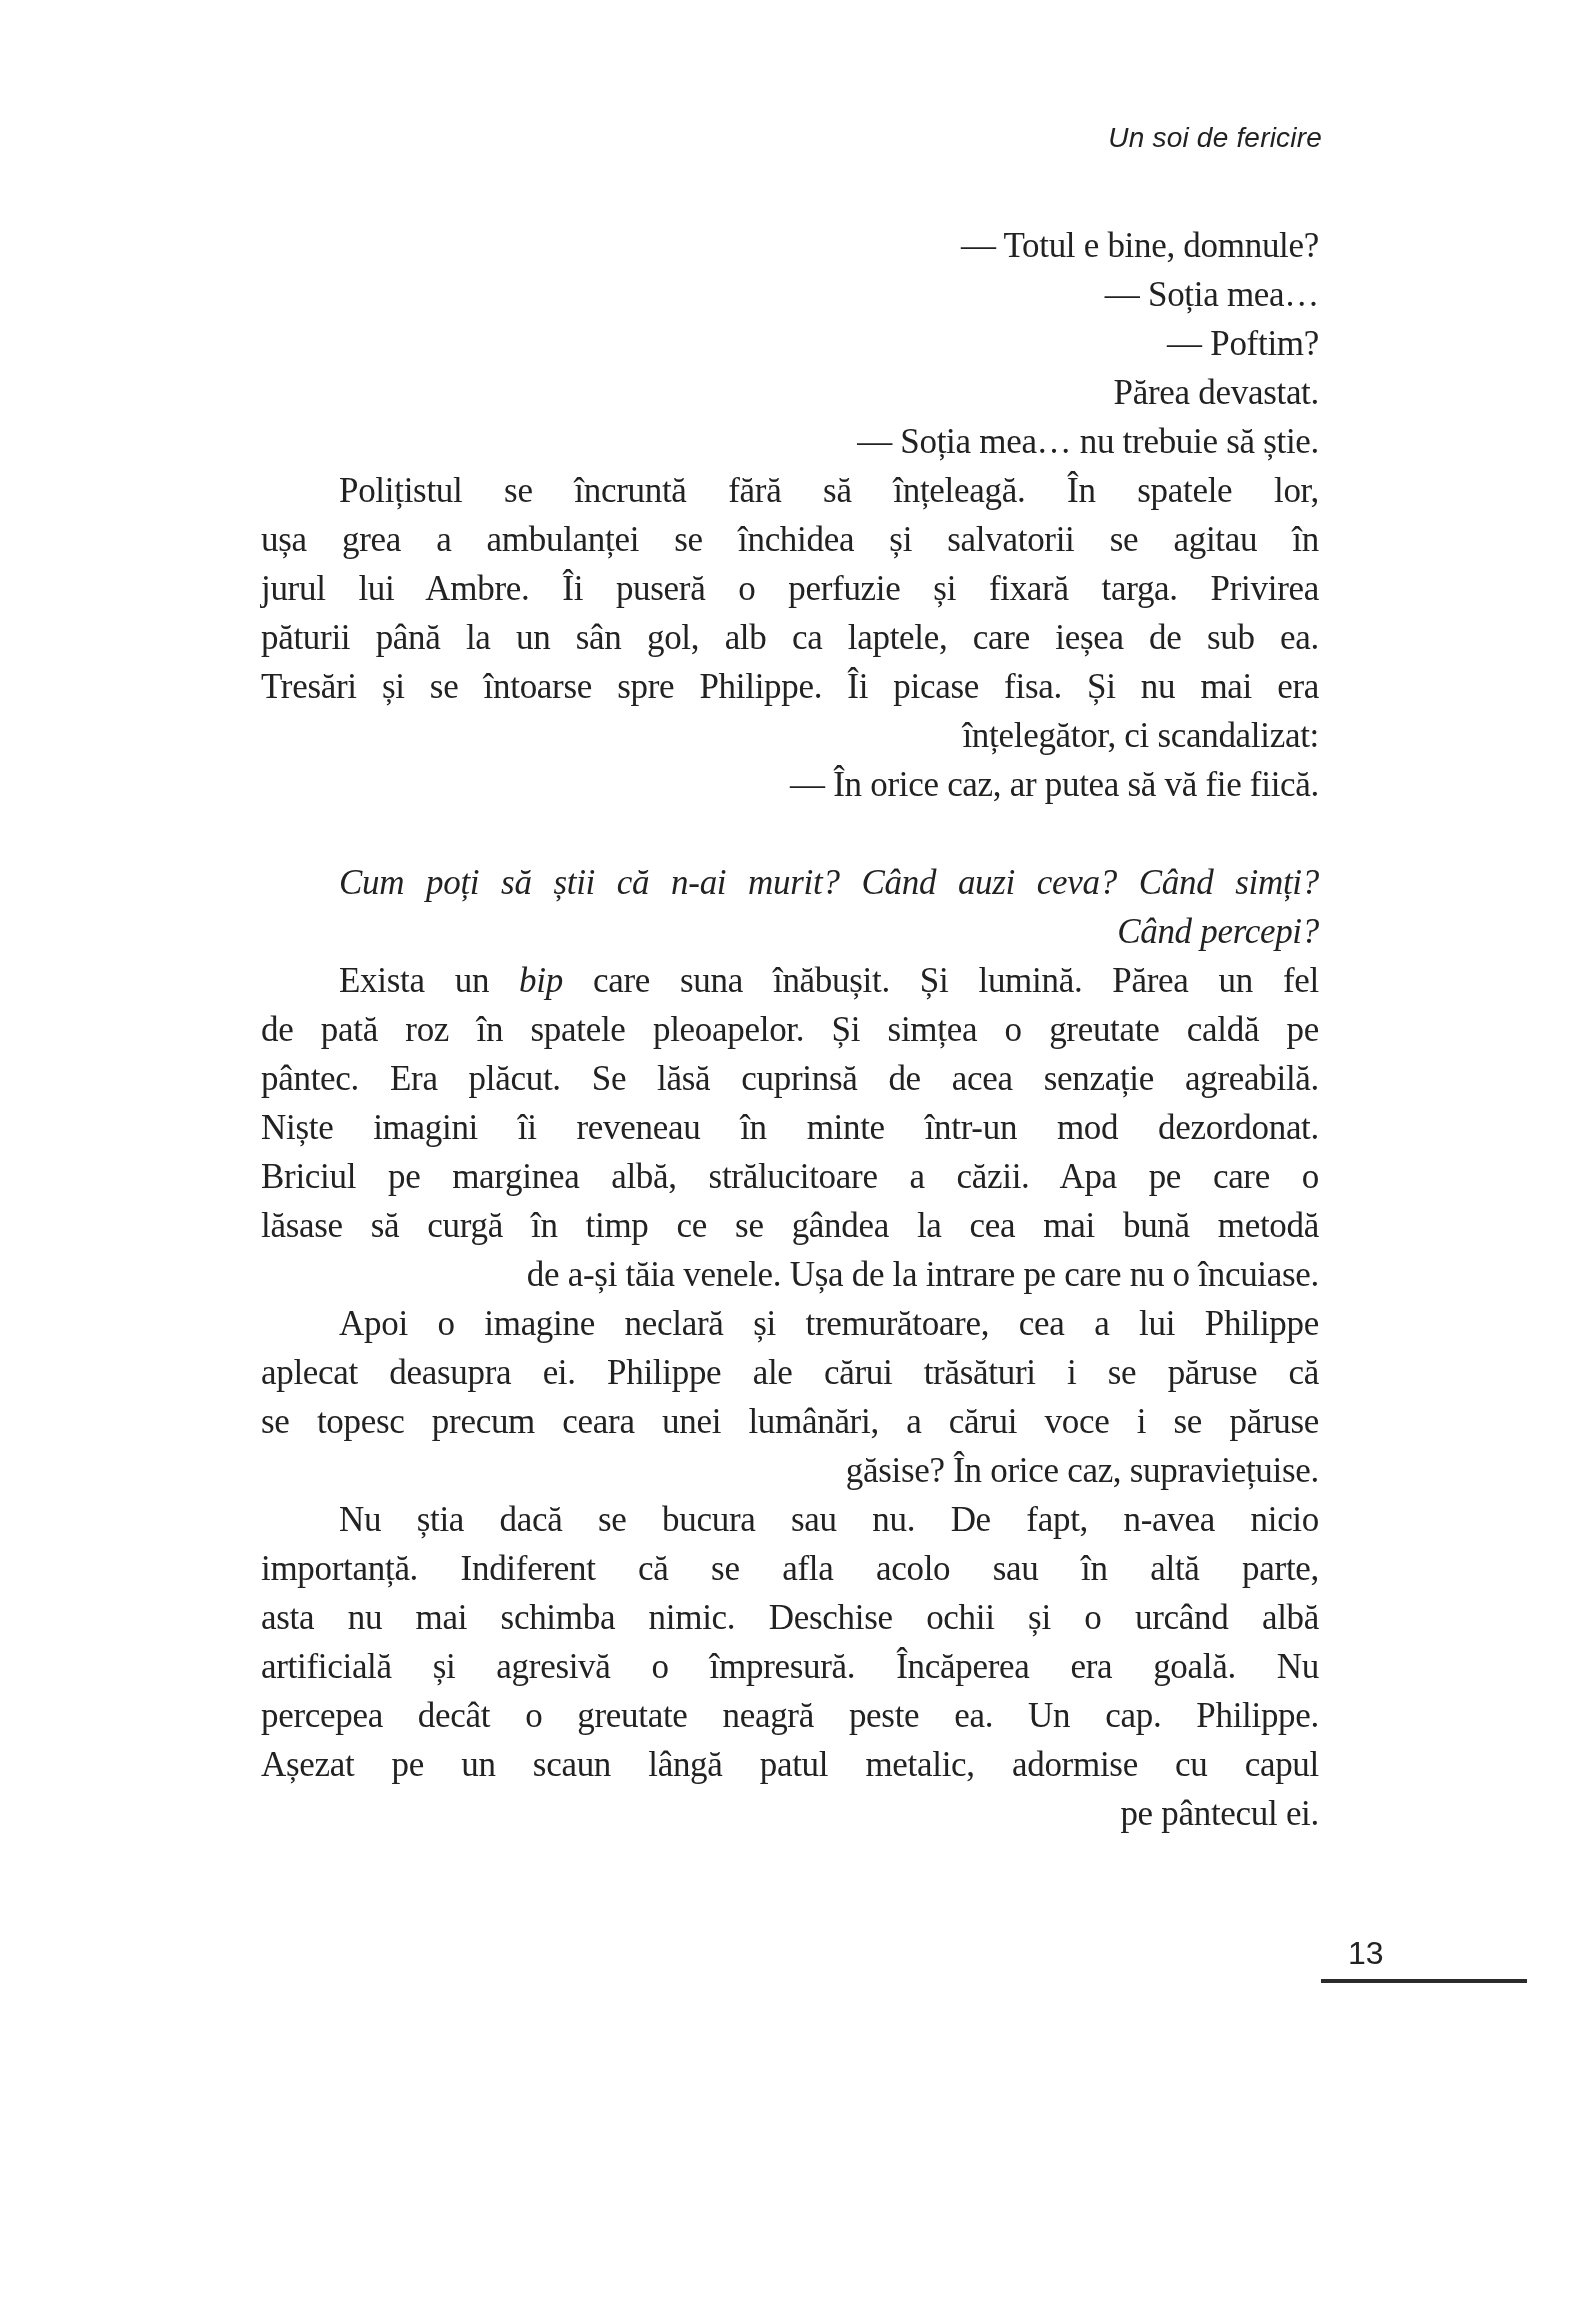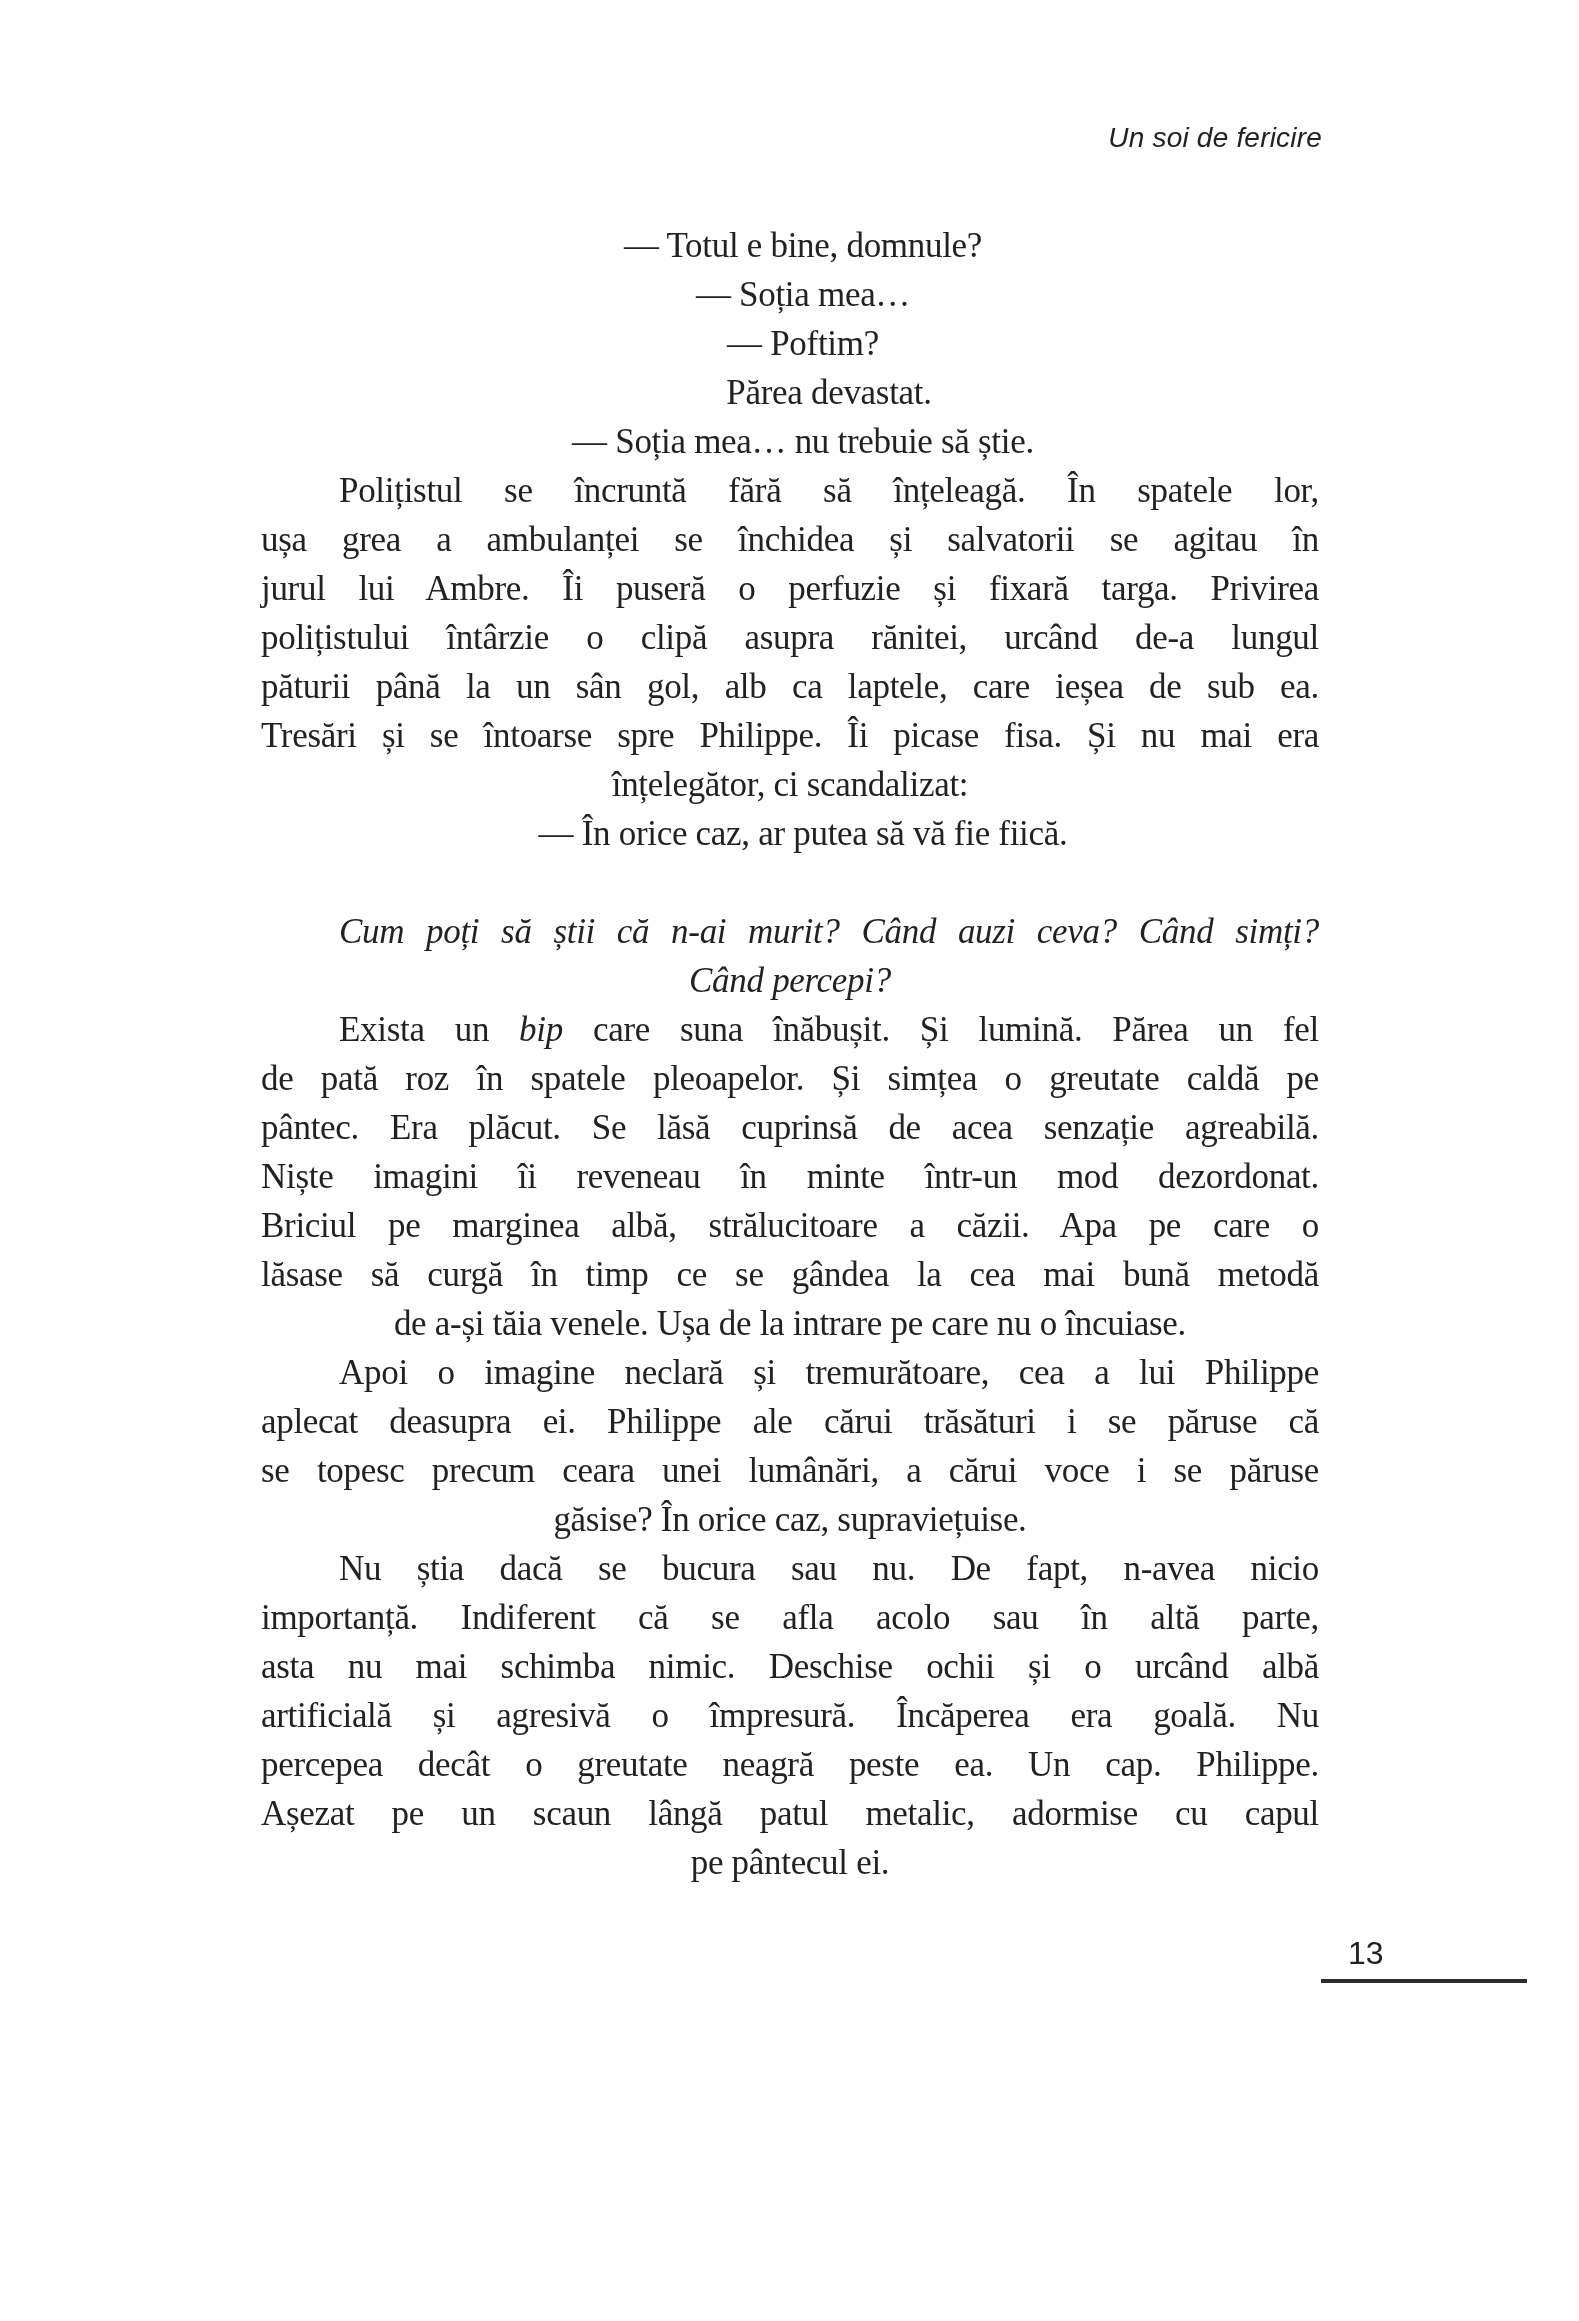--- a/index.html
+++ b/index.html
@@ -33,21 +33,21 @@
     top: 221px;
     width: 1058px;
     font-family: "Liberation Serif", "DejaVu Serif", serif;
     font-size: 35px;
     line-height: 49px;
     letter-spacing: -0.3px;
     color: var(--text, #222222);
   }
   .line {
     height: 49px;
-    text-align: center;
+    text-align: right;
     white-space: normal;
   }
   .line.j {
     text-align: justify;
     text-align-last: justify;
   }
   .line.indent-para   { text-indent: 78px; }
   .line.indent-dialogue { text-indent: 26px; }
   .line.italic { font-style: italic; }
   .line.gap { margin-top: 49px; font-style: italic; }
@@ -79,21 +79,20 @@
 
   <div class="text-block">
       <div class="line indent-dialogue">— Totul e bine, domnule?</div>
       <div class="line indent-dialogue">— Soția mea…</div>
       <div class="line indent-dialogue">— Poftim?</div>
       <div class="line indent-para">Părea devastat.</div>
       <div class="line indent-dialogue">— Soția mea… nu trebuie să știe.</div>
       <div class="line j indent-para">Polițistul se încruntă fără să înțeleagă. În spatele lor,</div>
       <div class="line j">ușa grea a ambulanței se închidea și salvatorii se agitau în</div>
       <div class="line j">jurul lui Ambre. Îi puseră o perfuzie și fixară targa. Privirea</div>
-      <div class="line j">polițistului întârzie o clipă asupra rănitei, urcând de-a lungul</div>
       <div class="line j">păturii până la un sân gol, alb ca laptele, care ieșea de sub ea.</div>
       <div class="line j">Tresări și se întoarse spre Philippe. Îi picase fisa. Și nu mai era</div>
       <div class="line">înțelegător, ci scandalizat:</div>
       <div class="line indent-dialogue">— În orice caz, ar putea să vă fie fiică.</div>
       <div class="line j italic gap indent-para">Cum poți să știi că n-ai murit? Când auzi ceva? Când simți?</div>
       <div class="line italic">Când percepi?</div>
       <div class="line j indent-para"><span class="seg">Exista un </span><span class="seg i">bip</span><span class="seg"> care suna înăbușit. Și lumină. Părea un fel</span></div>
       <div class="line j">de pată roz în spatele pleoapelor. Și simțea o greutate caldă pe</div>
       <div class="line j">pântec. Era plăcut. Se lăsă cuprinsă de acea senzație agreabilă.</div>
       <div class="line j">Niște imagini îi reveneau în minte într-un mod dezordonat.</div>

